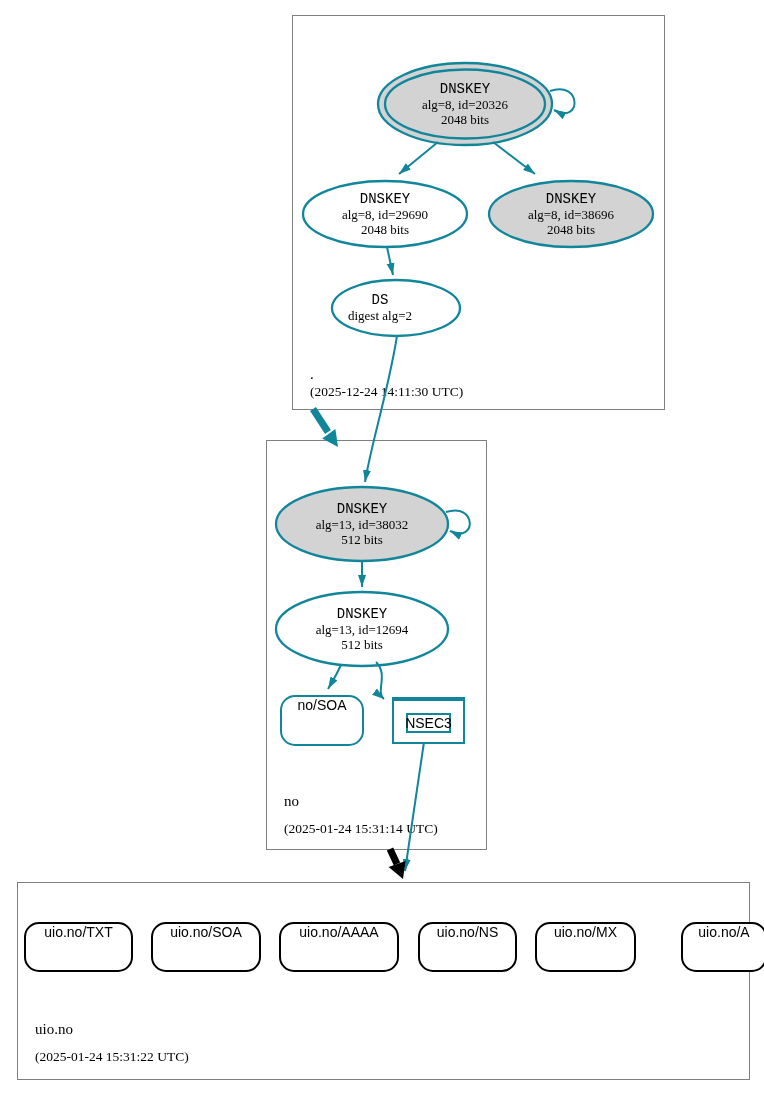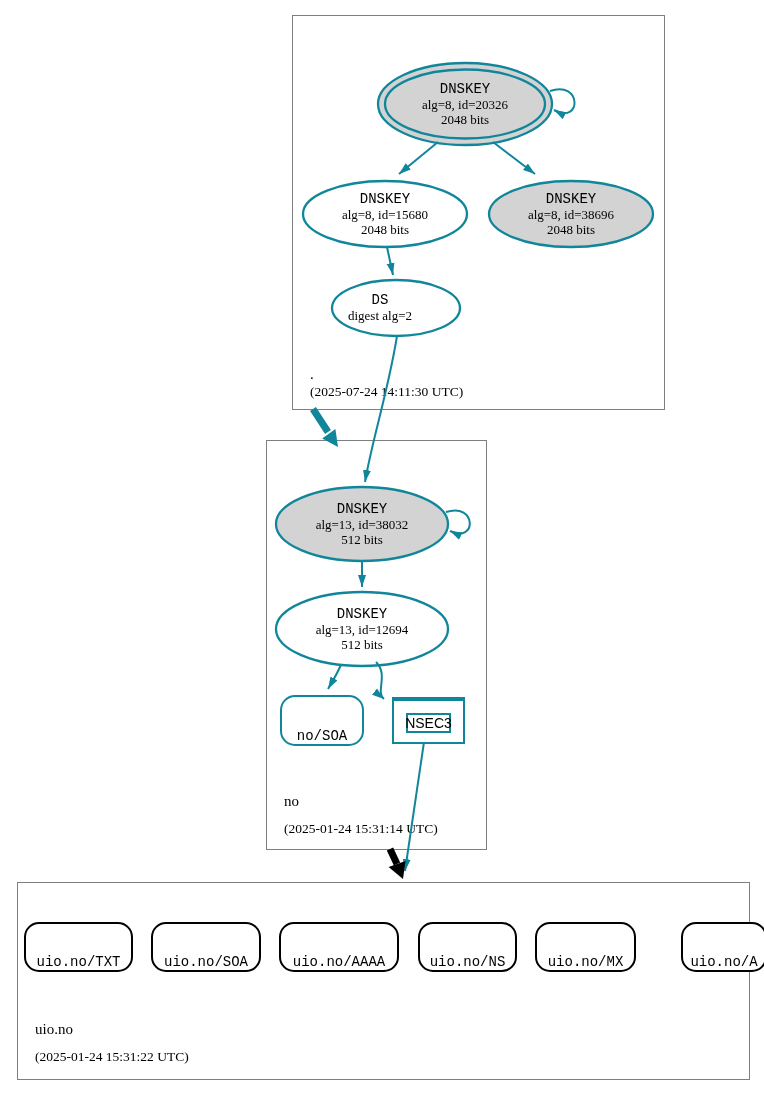--- a/index.html
+++ b/index.html
@@ -11,43 +11,43 @@
   .zone-name{position:absolute;font-size:15px;font-family:"Liberation Serif",serif;}
   .zone-ts{position:absolute;font-size:13.5px;font-family:"Liberation Serif",serif;white-space:nowrap;}
   svg#edges{position:absolute;left:0;top:0;z-index:2;}
   .node-text{
     position:absolute;width:180px;text-align:center;z-index:3;line-height:15px;
   }
   .node-title{font-family:Liberation Mono, monospace;font-size:14px;line-height:16px;}
   .node-detail{font-family:"Liberation Serif",serif;font-size:13px;line-height:15px;}
   .rrset{
     position:absolute;z-index:3;border:2px solid #000;border-radius:15px;background:#fff;
-    font-family:Liberation Mono, monospace;font-size:14px;
-    display:flex;align-items:flex-end;justify-content:center;
+    font-family:Liberation Sans, sans-serif;font-size:14px;
+    display:flex;align-items:flex-start;justify-content:center;
   }
   .rrset.secure{border-color:#11869b;}
   .nsec3-node{
     position:absolute;z-index:3;border:2px solid #11869b;background:#fff;
     display:flex;flex-direction:column;
   }
   .nsec3-band{height:8px;border-bottom:2px solid #11869b;}
   .nsec3-label{
     flex:1;margin:12px;border:2px solid #11869b;
     font-family:"Liberation Sans",sans-serif;font-size:14px;
     display:flex;align-items:center;justify-content:center;text-align:center;
   }
 </style>
 </head>
 <body>
 
 <div id="canvas">
 
   <div class="zone-box" style="left:292px;top:15px;width:371px;height:393px;">
     <div class="zone-name" style="left:17px;top:350px;">.</div>
-    <div class="zone-ts" style="left:17px;top:368px;">(2025-07-24 14:11:30 UTC)</div>
+    <div class="zone-ts" style="left:17px;top:368px;">(2025-12-24 14:11:30 UTC)</div>
   </div>
 
   <div class="zone-box" style="left:266px;top:440px;width:219px;height:408px;">
     <div class="zone-name" style="left:17px;top:352px;">no</div>
     <div class="zone-ts" style="left:17px;top:380px;">(2025-01-24 15:31:14 UTC)</div>
   </div>
 
   <div class="zone-box" style="left:17px;top:882px;width:731px;height:196px;">
     <div class="zone-name" style="left:17px;top:138px;">uio.no</div>
     <div class="zone-ts" style="left:17px;top:166px;">(2025-01-24 15:31:22 UTC)</div>
@@ -95,21 +95,21 @@
     </g>
   </svg>
 
   <div class="node-text" style="left:375px;top:81px;">
     <div class="node-title">DNSKEY</div>
     <div class="node-detail">alg=8, id=20326</div>
     <div class="node-detail">2048 bits</div>
   </div>
   <div class="node-text" style="left:295px;top:191px;">
     <div class="node-title">DNSKEY</div>
-    <div class="node-detail">alg=8, id=15680</div>
+    <div class="node-detail">alg=8, id=29690</div>
     <div class="node-detail">2048 bits</div>
   </div>
   <div class="node-text" style="left:481px;top:191px;">
     <div class="node-title">DNSKEY</div>
     <div class="node-detail">alg=8, id=38696</div>
     <div class="node-detail">2048 bits</div>
   </div>
   <div class="node-text" style="left:290px;top:292px;">
     <div class="node-title">DS</div>
     <div class="node-detail">digest alg=2</div>

